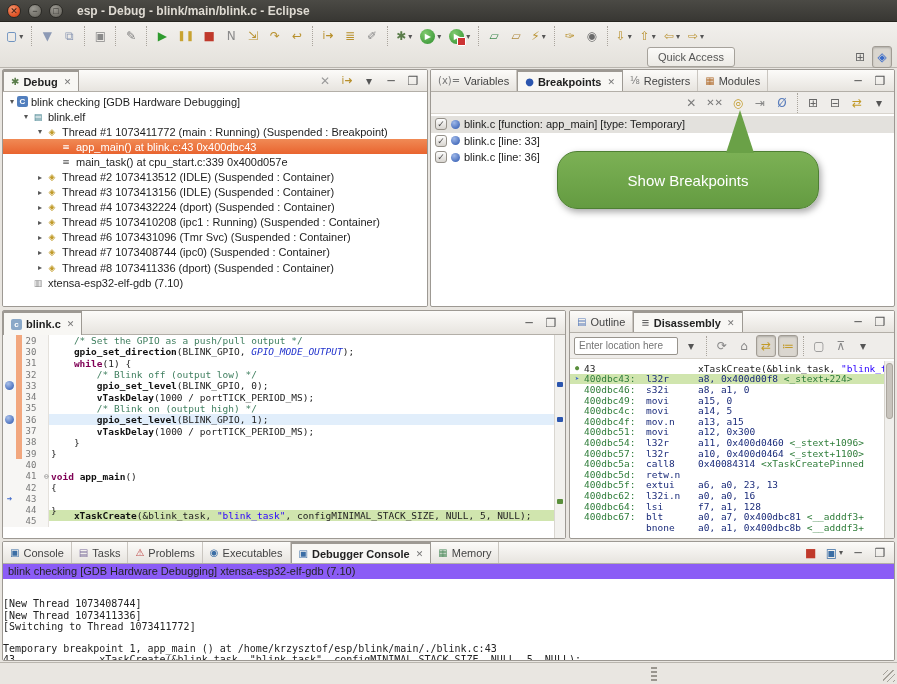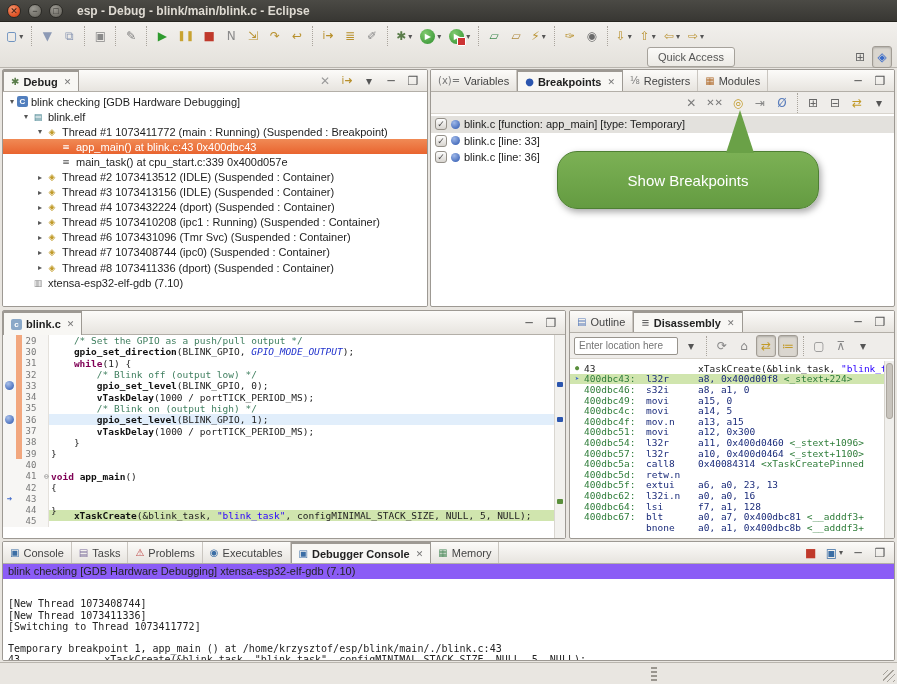--- a/index.html
+++ b/index.html
@@ -102,21 +102,21 @@
   .disrow .addr{width:62px;flex:none;color:#2f7d3a;}
   .disrow .mn{width:52px;flex:none;color:#1a2b7a;}
   .disrow.cur{background:#d0e5ae;}
   .disrow.srcline{color:#222;}
   .dis-scroll{position:absolute;right:0;top:50px;bottom:0;width:10px;background:#f0efec;border-left:1px solid #d9d6d0;}
   .dis-thumb{position:absolute;left:1px;top:2px;width:7px;height:56px;background:#c8c4bd;border-radius:3px;border:1px solid #aba69e;}
 
   
   .con-header{height:15px;font-size:11px;padding:1px 5px;color:#222;background:#8b5cf6;}
   .con-body{position:absolute;left:0;right:0;top:39px;bottom:0;overflow:hidden;background:#fff;
-    font-family:"DejaVu Sans Mono","Liberation Mono",monospace;font-size:10px;line-height:11.2px;white-space:pre;padding-left:5px;}
+    font-family:"DejaVu Sans Mono","Liberation Mono",monospace;font-size:10px;line-height:11.2px;white-space:pre;}
   .con-body .inner{margin-top:-5px;}
 
   
   .callout{position:absolute;left:557px;top:151px;width:262px;height:58px;border-radius:20px;
     background:linear-gradient(#7cb155,#649b41);border:1px solid #4e7f33;
     box-shadow:2px 3px 7px rgba(0,0,0,.35);color:#fff;display:flex;flex-direction:column;
     align-items:center;justify-content:center;font-size:15px;line-height:25px;z-index:50;text-align:right;}
   .callout .tip{position:absolute;left:168px;top:-42px;width:0;height:0;
     border-left:14px solid transparent;border-right:14px solid transparent;border-bottom:43px solid #6aa147;}
 

